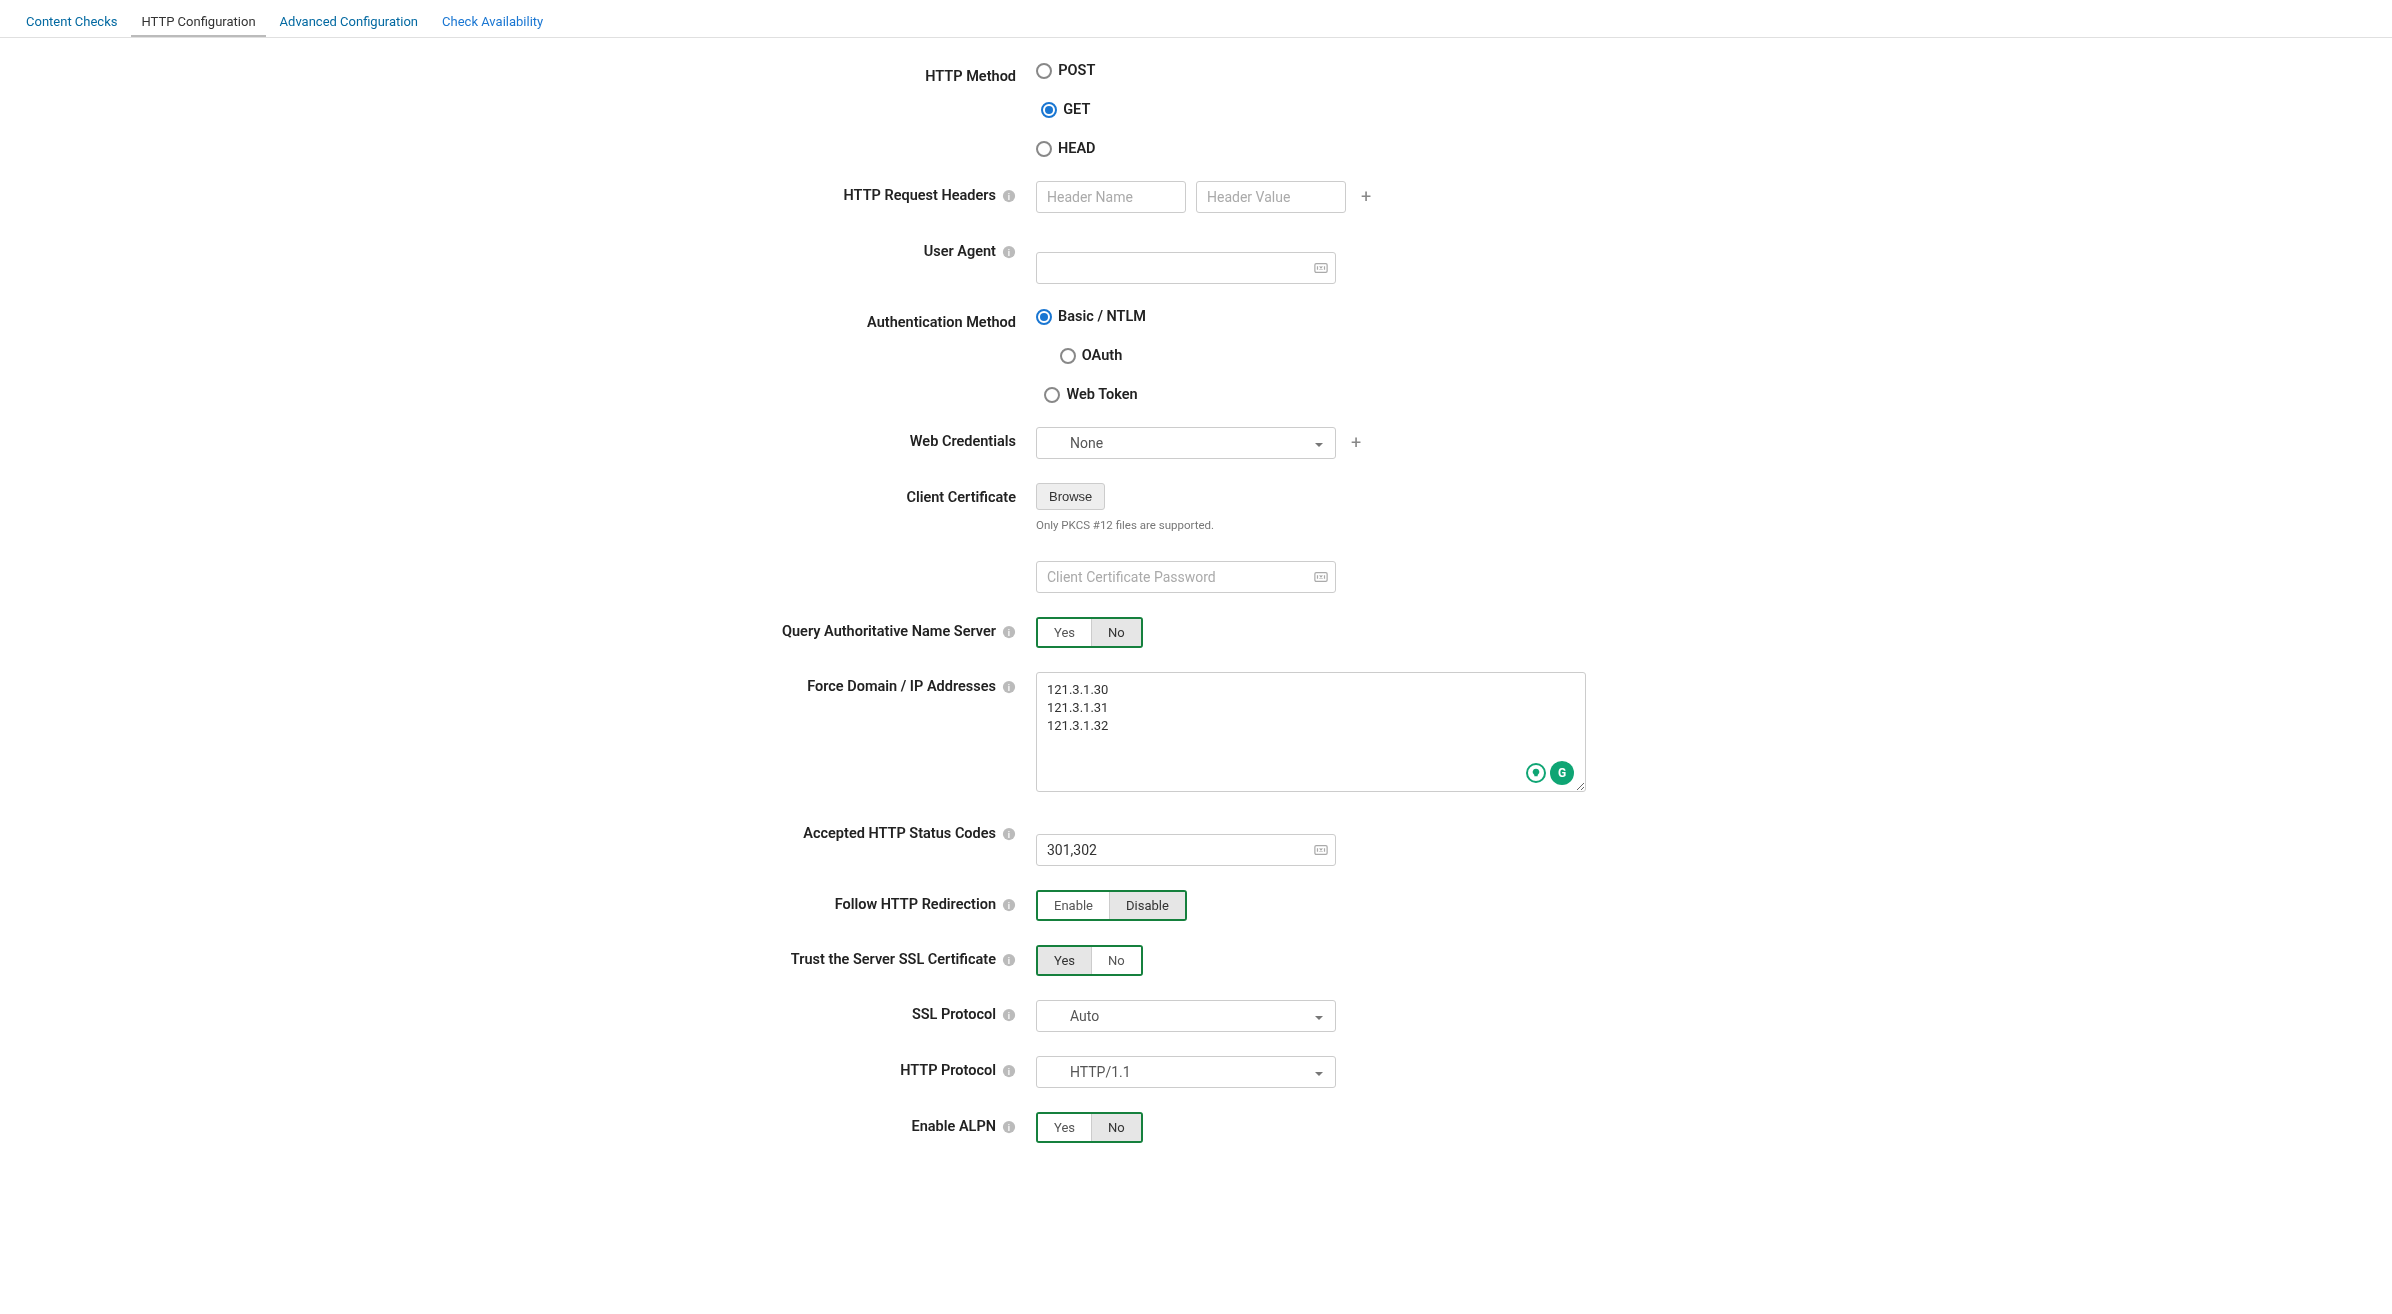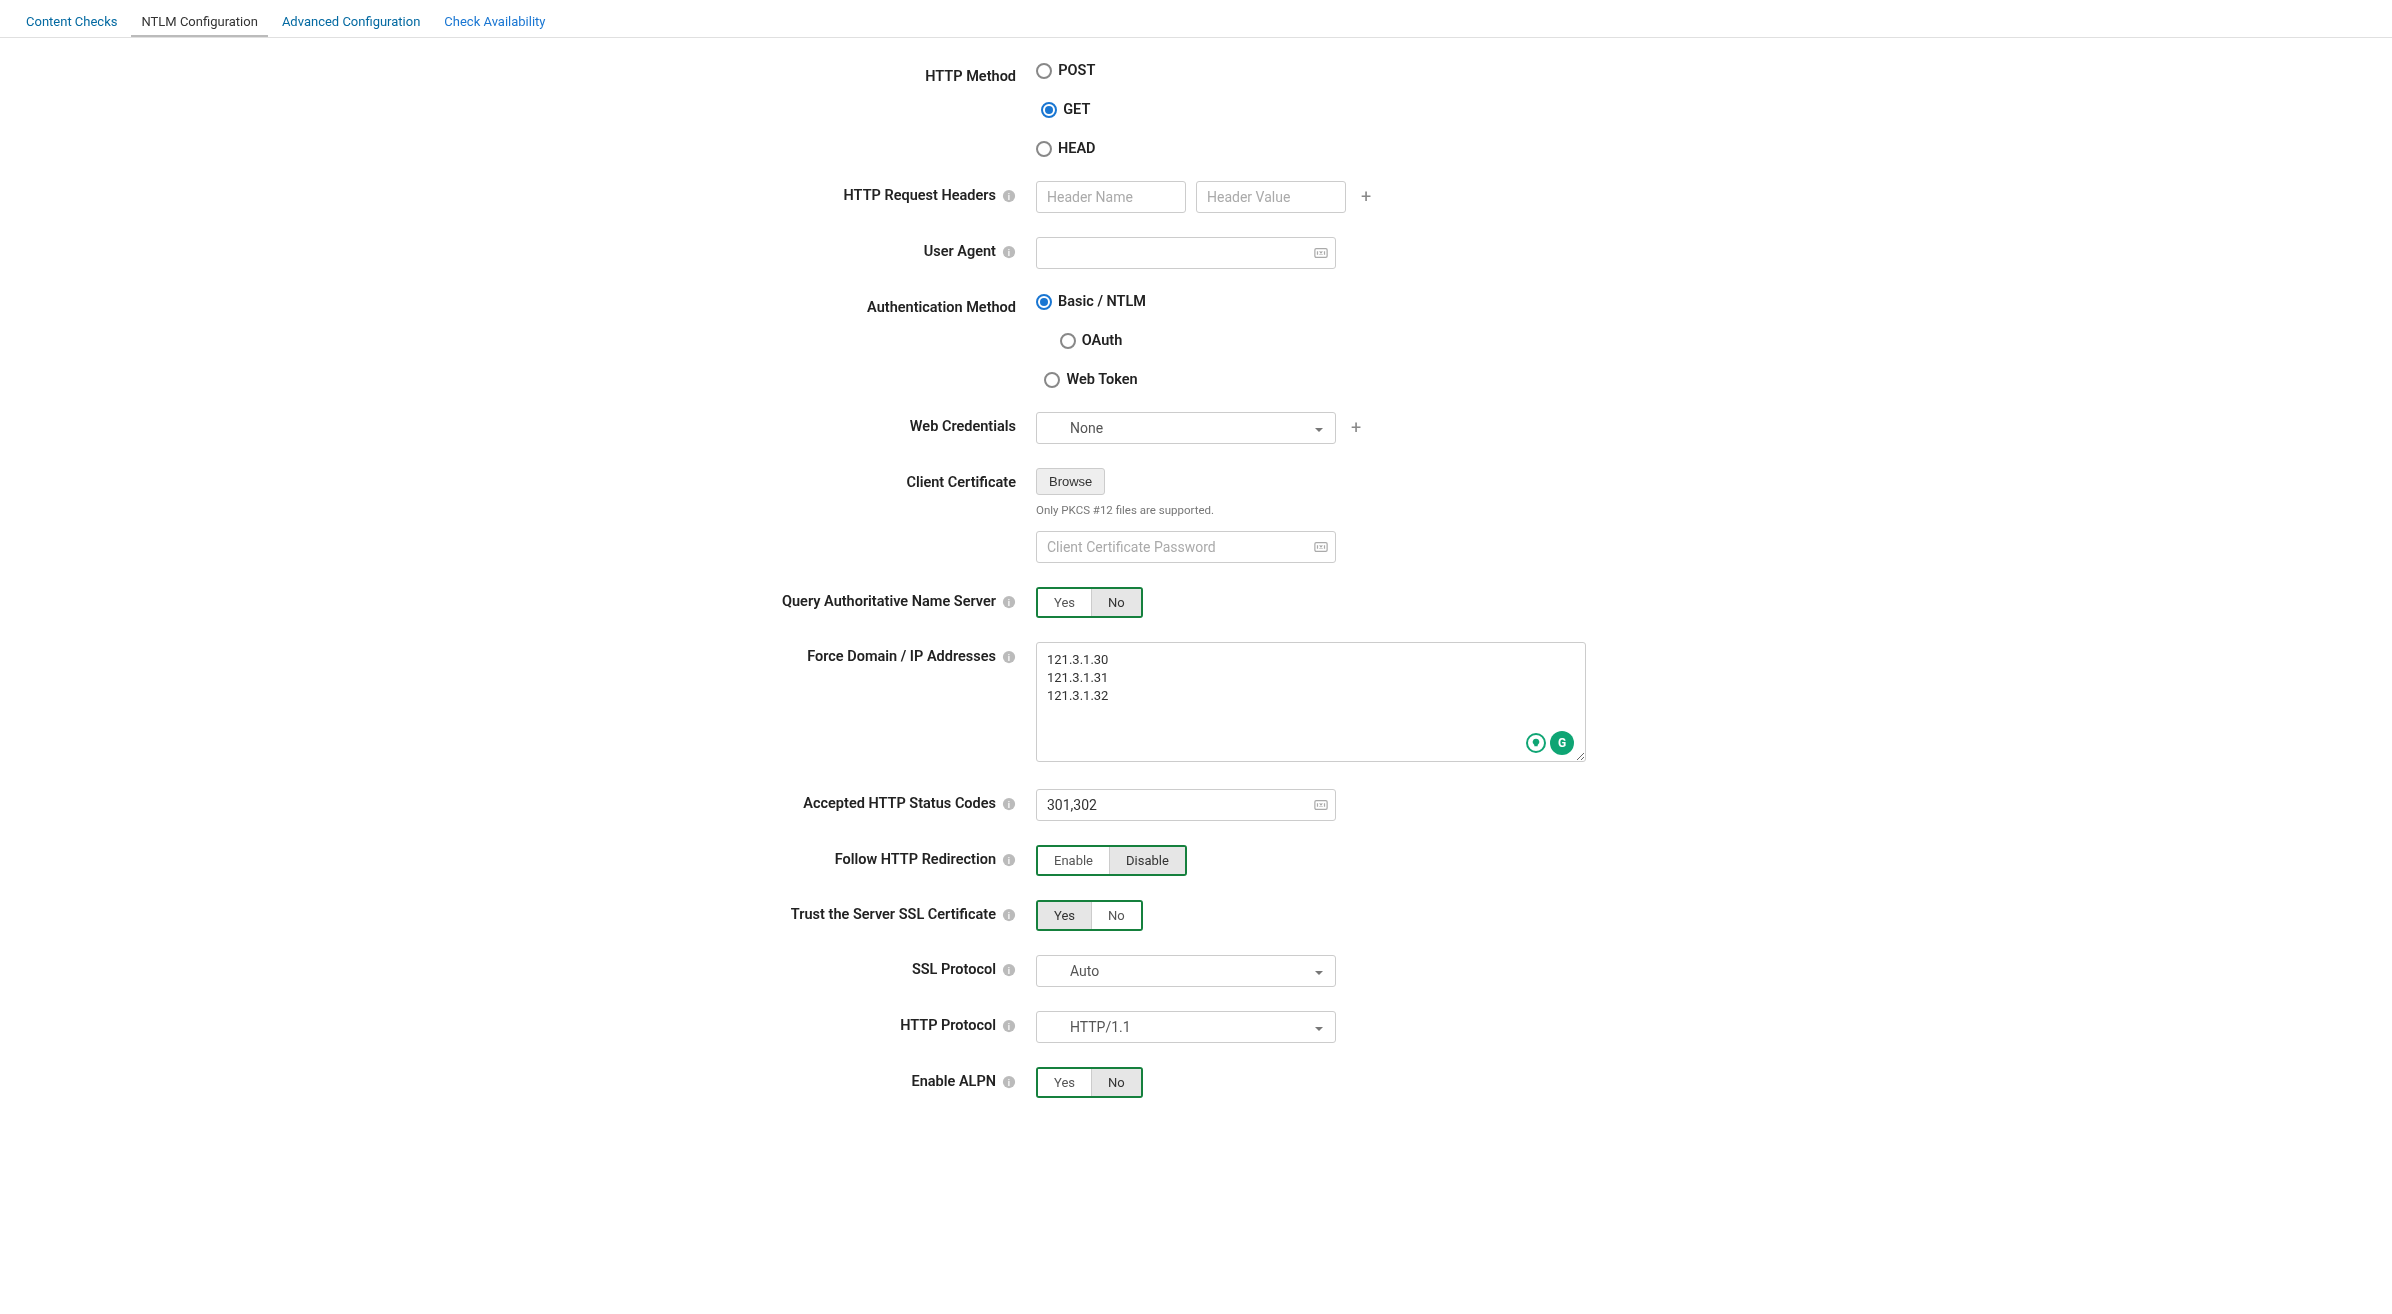--- a/index.html
+++ b/index.html
@@ -87,21 +87,21 @@
     font-family: inherit;
   }
   input[type=text].text-input::placeholder, textarea.text-input::placeholder { color: #aaa; }
   .header-name { width: 150px; }
   .header-value { width: 150px; }
   .plus-btn {
     width: 20px; height: 20px; display:inline-flex; align-items:center; justify-content:center;
     color:#888; cursor:pointer; font-size:18px; line-height:1;
   }
   .user-agent, .cert-pass, .status-codes { width: 300px; padding-right: 30px; }
-  .input-wrap { position: relative; display:inline-block; }
+  .input-wrap { position: relative; display:inline-block;margin-top:15px; }
   .suffix-icon {
     position:absolute; right:8px; top: 50%; transform: translateY(-50%);
     color:#aaa; display:inline-flex;
   }
   .suffix-icon svg { width:14px; height:14px; }
   .select-box {
     width: 300px; display:flex; align-items:flex-end; justify-content:space-between;
     cursor:pointer; color:#555;padding-left:33px;
   }
   .select-box .caret { color:#777; display:inline-flex; }
@@ -134,21 +134,21 @@
   }
   .badge-green { background:#0fa574; color:#fff; }
   .badge-teal  { width:20px;height:20px; background:#fff; border:2px solid #0fa574; color:#0fa574; }
   .badge-teal svg{width:10px;height:10px;}
 </style>
 </head>
 <body>
 
 <div class="tabs">
   <div class="tab">Content Checks</div>
-  <div class="tab active">NTLM Configuration</div>
+  <div class="tab active">HTTP Configuration</div>
   <div class="tab">Advanced Configuration</div>
   <div class="tab link">Check Availability</div>
 </div>
 
 <div class="form-area">
 
   <div class="form-row">
     <div class="label-col">HTTP Method</div>
     <div class="field-col">
       <div class="radio-group">

